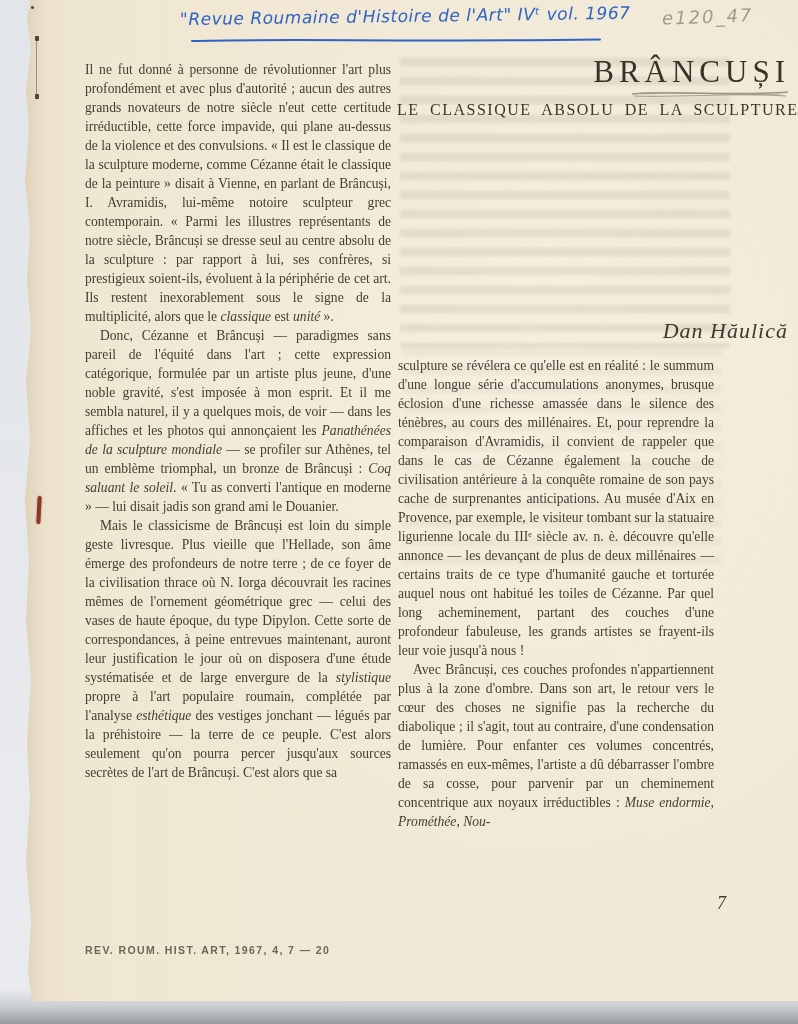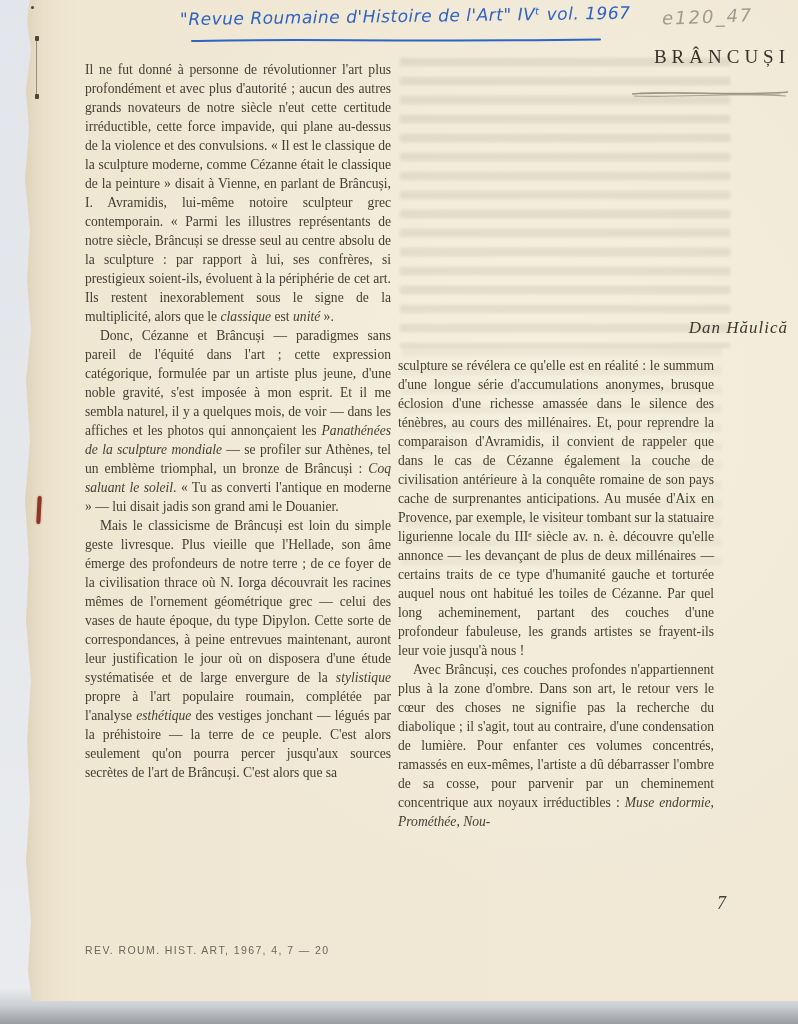--- a/index.html
+++ b/index.html
@@ -37,49 +37,49 @@
   .staple{position:absolute;left:12px;top:36px;width:6px;height:64px;}
   .staple .dot{position:absolute;left:1px;width:4px;height:5px;background:#4d463b;border-radius:1px;}
   .staple .bar{position:absolute;left:2px;top:4px;width:1px;height:56px;background:rgba(90,78,62,.55);}
   .red-mark{
     position:absolute;left:15px;top:496px;width:4px;height:28px;
     background:#8d3527;border-radius:2px;transform:rotate(3deg);
     box-shadow:0 0 2px rgba(141,53,39,.6);
   }
   
   .title{
-    position:absolute;right:8px;top:46px;
-    font-size:19px;letter-spacing:5px;color:#38332a;white-space:nowrap;text-align:right;
+    position:absolute;right:8px;top:54px;
+    font-size:31px;letter-spacing:5px;color:#38332a;white-space:nowrap;text-align:right;
   }
   .scribble{position:absolute;right:6px;top:88px;width:162px;height:12px;}
   .subtitle{
     position:absolute;left:375px;top:101px;width:397px;
     font-size:16px;letter-spacing:1.5px;color:#3b362c;
     text-align:justify;text-align-last:justify;white-space:nowrap;
     word-spacing:5px;
   }
   .author{
     position:absolute;right:10px;top:318px;
-    font-style:italic;font-size:17px;letter-spacing:1px;color:#3e382e;
+    font-style:italic;font-size:22px;letter-spacing:1px;color:#3e382e;
   }
   
   .col{
     position:absolute;
     font-size:13.6px;line-height:19px;text-align:justify;
     color:#433d32;hyphens:auto;
   }
   .col p{margin:0;}
   .col p.indent{text-indent:15px;}
   .col-left{left:63px;top:60px;width:306px;}
   .col-right{left:376px;top:356px;width:316px;}
   
   .footer-ref{
     position:absolute;left:63px;top:944px;
     font-family:"Liberation Sans","DejaVu Sans",sans-serif;
-    font-size:10.5px;letter-spacing:1.4px;color:#6c665a;
+    font-size:10.5px;letter-spacing:1.4px;color:#6c665a;font-weight:bold;
   }
   .page-num{
     position:absolute;left:695px;top:893px;
     font-style:italic;font-size:18px;color:#454035;
   }
   
   .ghost{
     position:absolute;
     background:repeating-linear-gradient(180deg,
       rgba(104,106,92,.12) 0px, rgba(104,106,92,.12) 8px,
@@ -117,20 +117,21 @@
     <div class="pencil-code">e120_47</div>
 
     <div class="title">BRÂNCUȘI</div>
     <div class="scribble">
       <svg width="162" height="12" viewBox="0 0 162 12">
         <path d="M2,6 C 40,3 120,8 158,4" stroke="#8d867a" stroke-width="1.4" fill="none" opacity=".85"></path>
         <path d="M4,8 C 50,10 110,4 156,8" stroke="#8d867a" stroke-width="1.2" fill="none" opacity=".7"></path>
         <path d="M10,5 C 60,2.5 100,9 150,6" stroke="#9a9386" stroke-width="1" fill="none" opacity=".6"></path>
       </svg>
     </div>
+    <div class="subtitle">LE CLASSIQUE ABSOLU DE LA SCULPTURE</div>
     <div class="author">Dan Hăulică</div>
 
     <div class="col col-left">
       <p><span>Il ne fut donné à personne de révolutionner l'art plus profondément et avec plus d'autorité ; aucun des autres grands novateurs de notre siècle n'eut cette certitude irréductible, cette force impavide, qui plane au-dessus de la violence et des convulsions. « Il est le classique de la sculpture moderne, comme Cézanne était le classique de la peinture » disait à Vienne, en parlant de Brâncuși, I. Avramidis, lui-même notoire sculpteur grec contemporain. « Parmi les illustres représentants de notre siècle, Brâncuși se dresse seul au centre absolu de la sculpture : par rapport à lui, ses confrères, si prestigieux soient-ils, évoluent à la périphérie de cet art. Ils restent inexorablement sous le signe de la multiplicité, alors que le </span><i>classique</i><span> est </span><i>unité</i><span> ».</span></p>
       <p class="indent"><span>Donc, Cézanne et Brâncuși — paradigmes sans pareil de l'équité dans l'art ; cette expression catégorique, formulée par un artiste plus jeune, d'une noble gravité, s'est imposée à mon esprit. Et il me sembla naturel, il y a quelques mois, de voir — dans les affiches et les photos qui annonçaient les </span><i>Panathénées de la sculpture mondiale</i><span> — se profiler sur Athènes, tel un emblème triomphal, un bronze de Brâncuși : </span><i>Coq saluant le soleil</i><span>. « Tu as converti l'antique en moderne » — lui disait jadis son grand ami le Douanier.</span></p>
       <p class="indent"><span>Mais le classicisme de Brâncuși est loin du simple geste livresque. Plus vieille que l'Hellade, son âme émerge des profondeurs de notre terre ; de ce foyer de la civilisation thrace où N. Iorga découvrait les racines mêmes de l'ornement géométrique grec — celui des vases de haute époque, du type Dipylon. Cette sorte de correspondances, à peine entrevues maintenant, auront leur justification le jour où on disposera d'une étude systématisée et de large envergure de la </span><i>stylistique</i><span> propre à l'art populaire roumain, complétée par l'analyse </span><i>esthétique</i><span> des vestiges jonchant — légués par la préhistoire — la terre de ce peuple. C'est alors seulement qu'on pourra percer jusqu'aux sources secrètes de l'art de Brâncuși. C'est alors que sa</span></p>
     </div>
 
     <div class="col col-right">
       <p><span>sculpture se révélera ce qu'elle est en réalité : le summum d'une longue série d'accumulations anonymes, brusque éclosion d'une richesse amassée dans le silence des ténèbres, au cours des millénaires. Et, pour reprendre la comparaison d'Avramidis, il convient de rappeler que dans le cas de Cézanne également la couche de civilisation antérieure à la conquête romaine de son pays cache de surprenantes anticipations. Au musée d'Aix en Provence, par exemple, le visiteur tombant sur la statuaire ligurienne locale du IIIᵉ siècle av. n. è. découvre qu'elle annonce — les devançant de plus de deux millénaires — certains traits de ce type d'humanité gauche et torturée auquel nous ont habitué les toiles de Cézanne. Par quel long acheminement, partant des couches d'une profondeur fabuleuse, les grands artistes se frayent-ils leur voie jusqu'à nous !</span></p>

